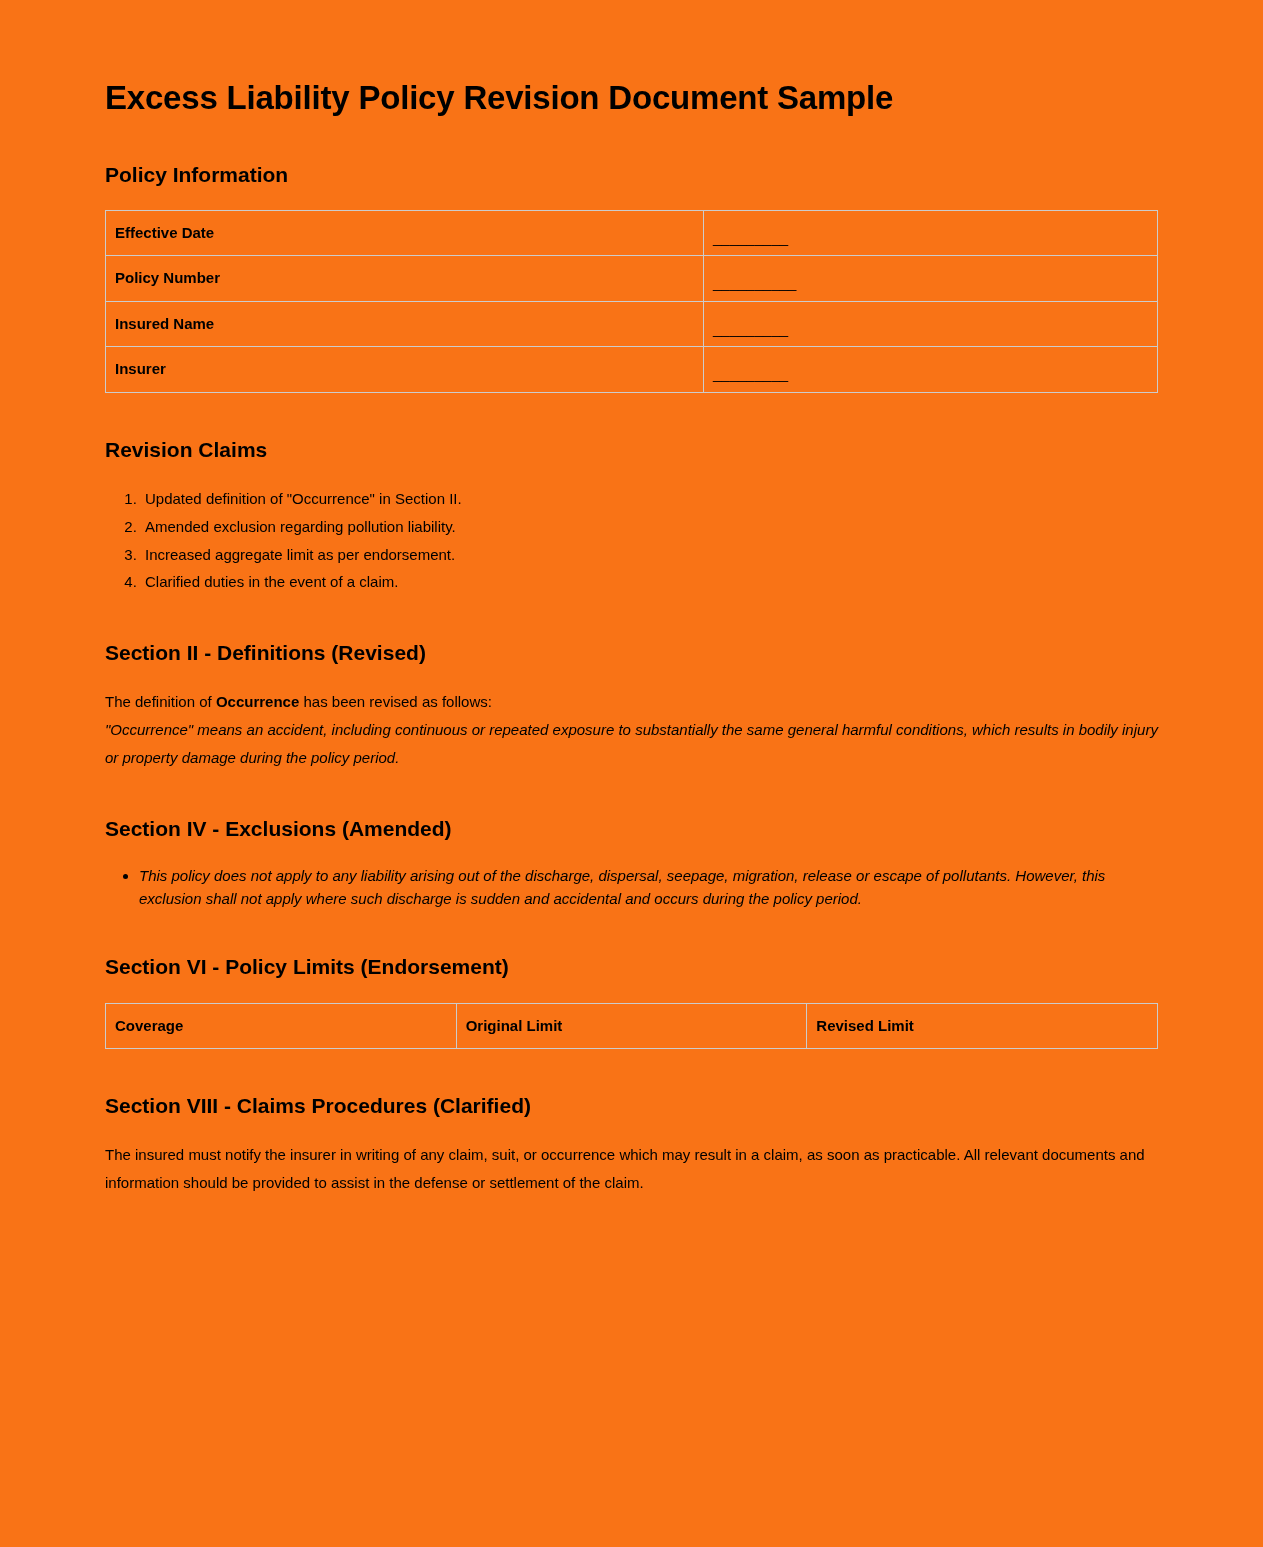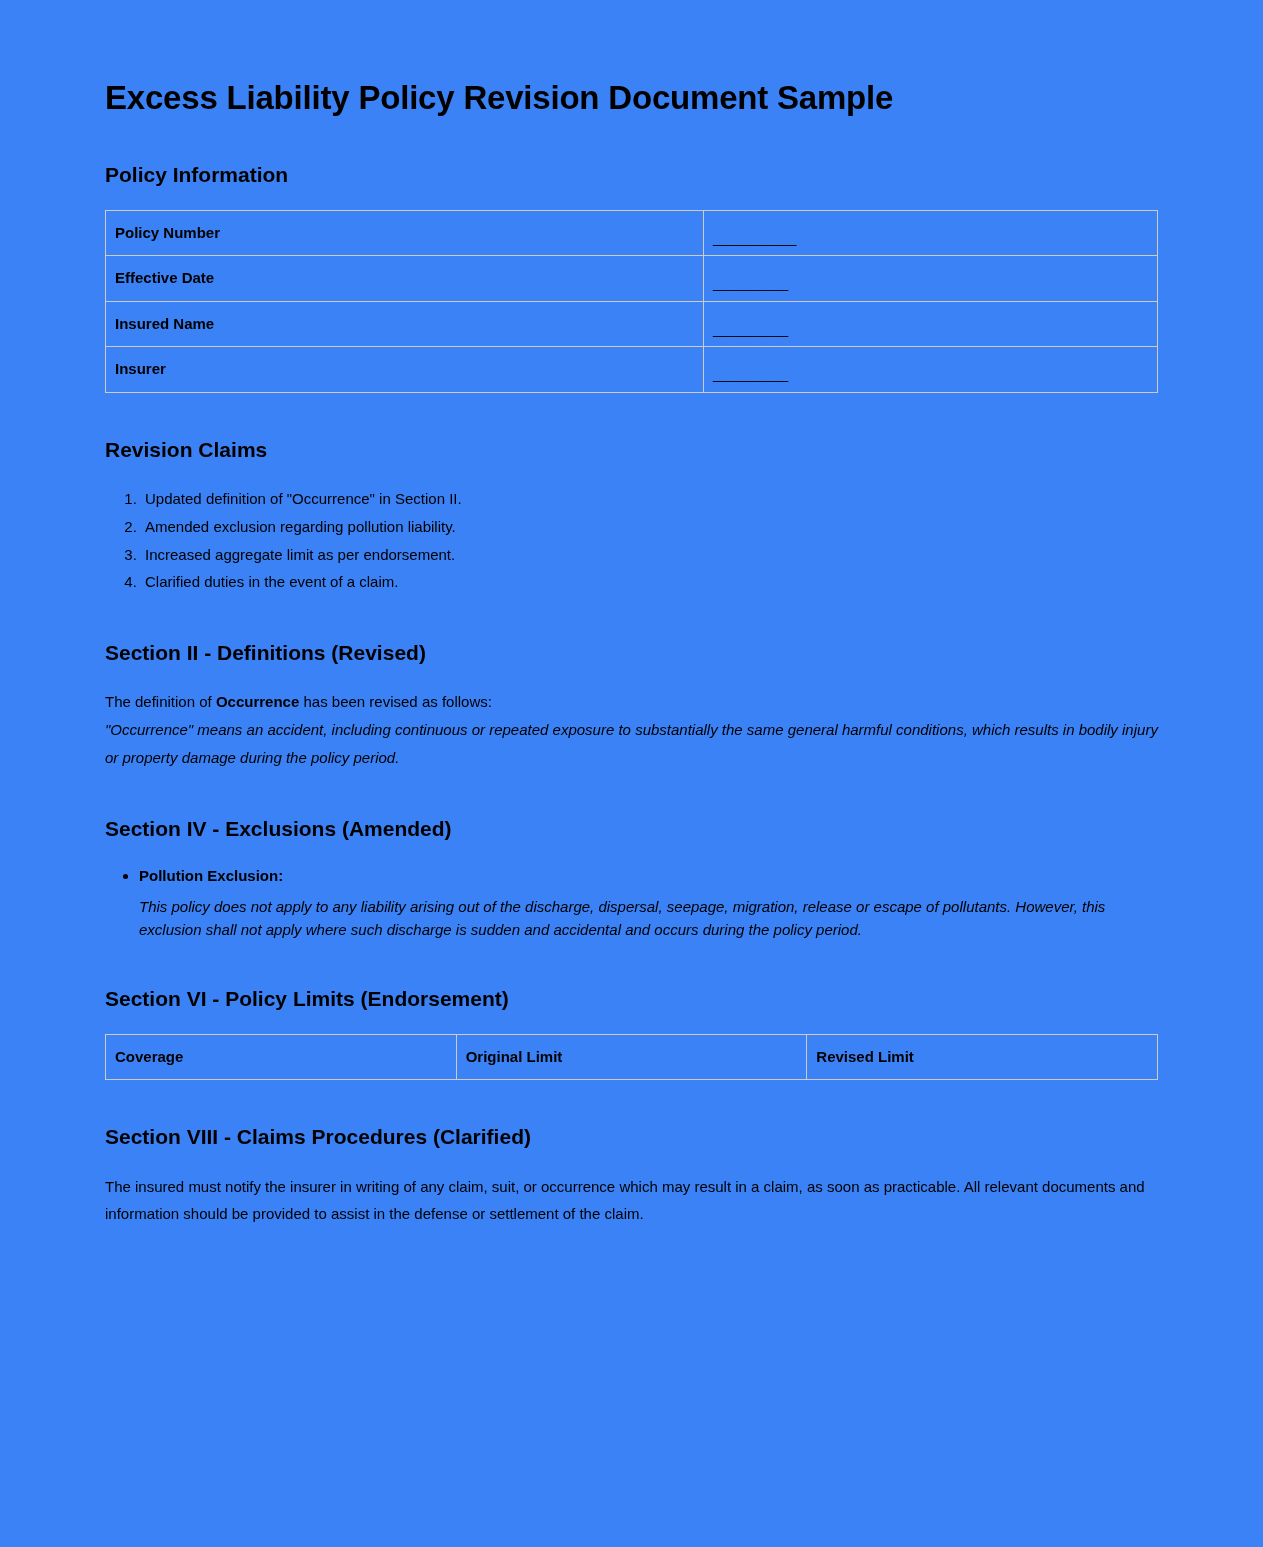--- a/index.html
+++ b/index.html
@@ -12,21 +12,21 @@
     font-family: "Liberation Sans", sans-serif;
     color: #000000;
     width: 1263px;
     height: 1547px;
     overflow: hidden;
   }
   .page {
     width: 1263px;
     height: 1547px;
     position: relative;
-    background: #3b82f6;
+    background: #f97316;
   }
   
   .content-clip {
     position: absolute;
     left: 0;
     top: 0;
     width: 1263px;
     height: 1297px;
     overflow: hidden;
   }
@@ -133,26 +133,26 @@
   <div class="content-clip">
     <div class="content">
 
       <h1 class="doc-title">Excess Liability Policy Revision Document Sample</h1>
 
       <h2 class="section-heading">Policy Information</h2>
 
       <table class="doc-table info-table">
         <tbody>
           <tr>
+            <td class="label-cell">Effective Date</td>
+            <td class="value-cell"><span class="fill-line">_________</span></td>
+          </tr>
+          <tr>
             <td class="label-cell">Policy Number</td>
             <td class="value-cell"><span class="fill-line">__________</span></td>
-          </tr>
-          <tr>
-            <td class="label-cell">Effective Date</td>
-            <td class="value-cell"><span class="fill-line">_________</span></td>
           </tr>
           <tr>
             <td class="label-cell">Insured Name</td>
             <td class="value-cell"><span class="fill-line">_________</span></td>
           </tr>
           <tr>
             <td class="label-cell">Insurer</td>
             <td class="value-cell"><span class="fill-line">_________</span></td>
           </tr>
         </tbody>
@@ -176,21 +176,20 @@
       <p class="body-text lead-line"><span>The definition of </span><span class="bold">Occurrence</span><span> has been revised as follows:</span></p>
 
       <p class="body-text italic">"Occurrence" means an accident, including continuous or repeated exposure to substantially the same general harmful conditions, which results in bodily injury or property damage during the policy period.</p>
 
       <div class="gap-lg"></div>
 
       <h2 class="section-heading">Section IV - Exclusions (Amended)</h2>
 
       <ul class="exclusion-list">
         <li>
-          <span class="bullet-title">Pollution Exclusion:</span>
           <span class="italic">This policy does not apply to any liability arising out of the discharge, dispersal, seepage, migration, release or escape of pollutants. However, this exclusion shall not apply where such discharge is sudden and accidental and occurs during the policy period.</span>
         </li>
       </ul>
 
       <div class="gap-lg"></div>
 
       <h2 class="section-heading">Section VI - Policy Limits (Endorsement)</h2>
 
       <table class="doc-table limits-table">
         <thead>

